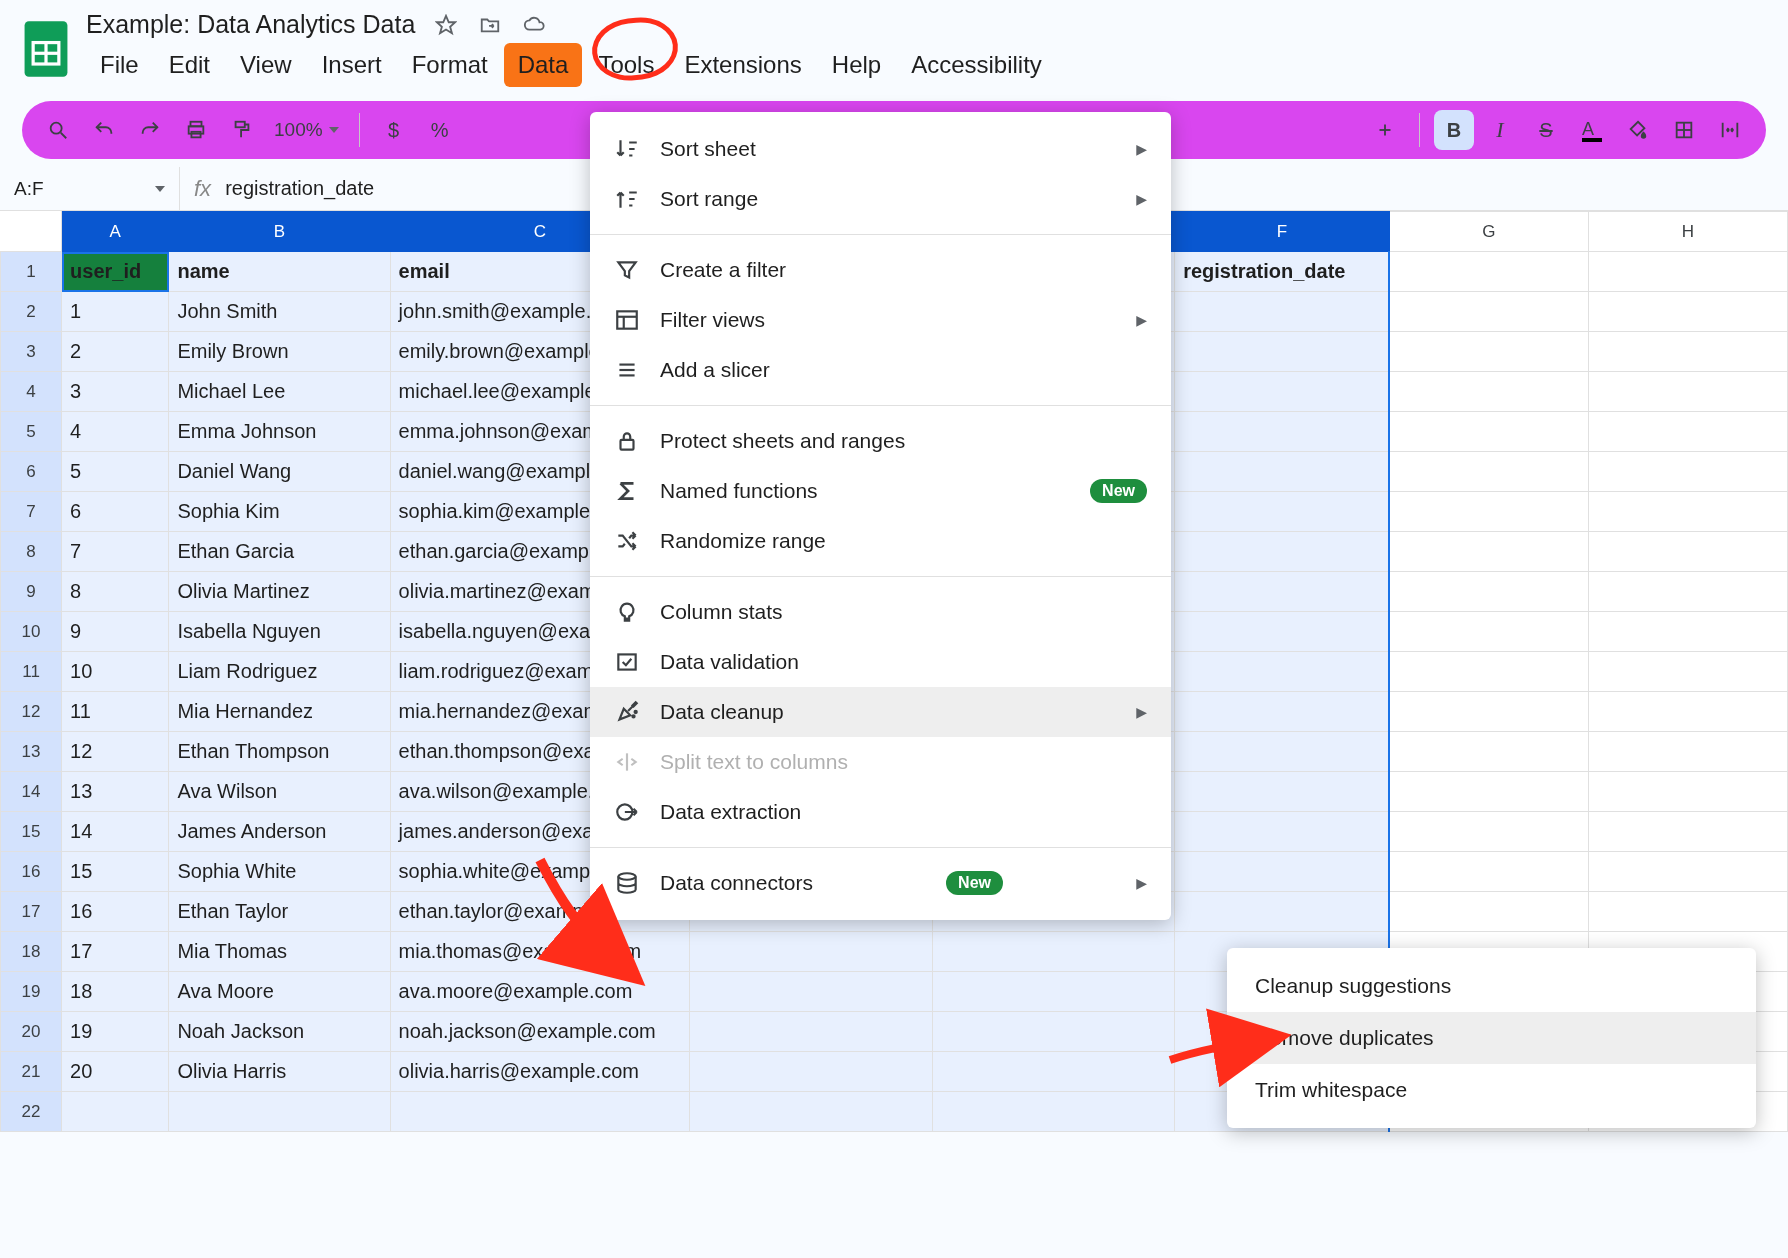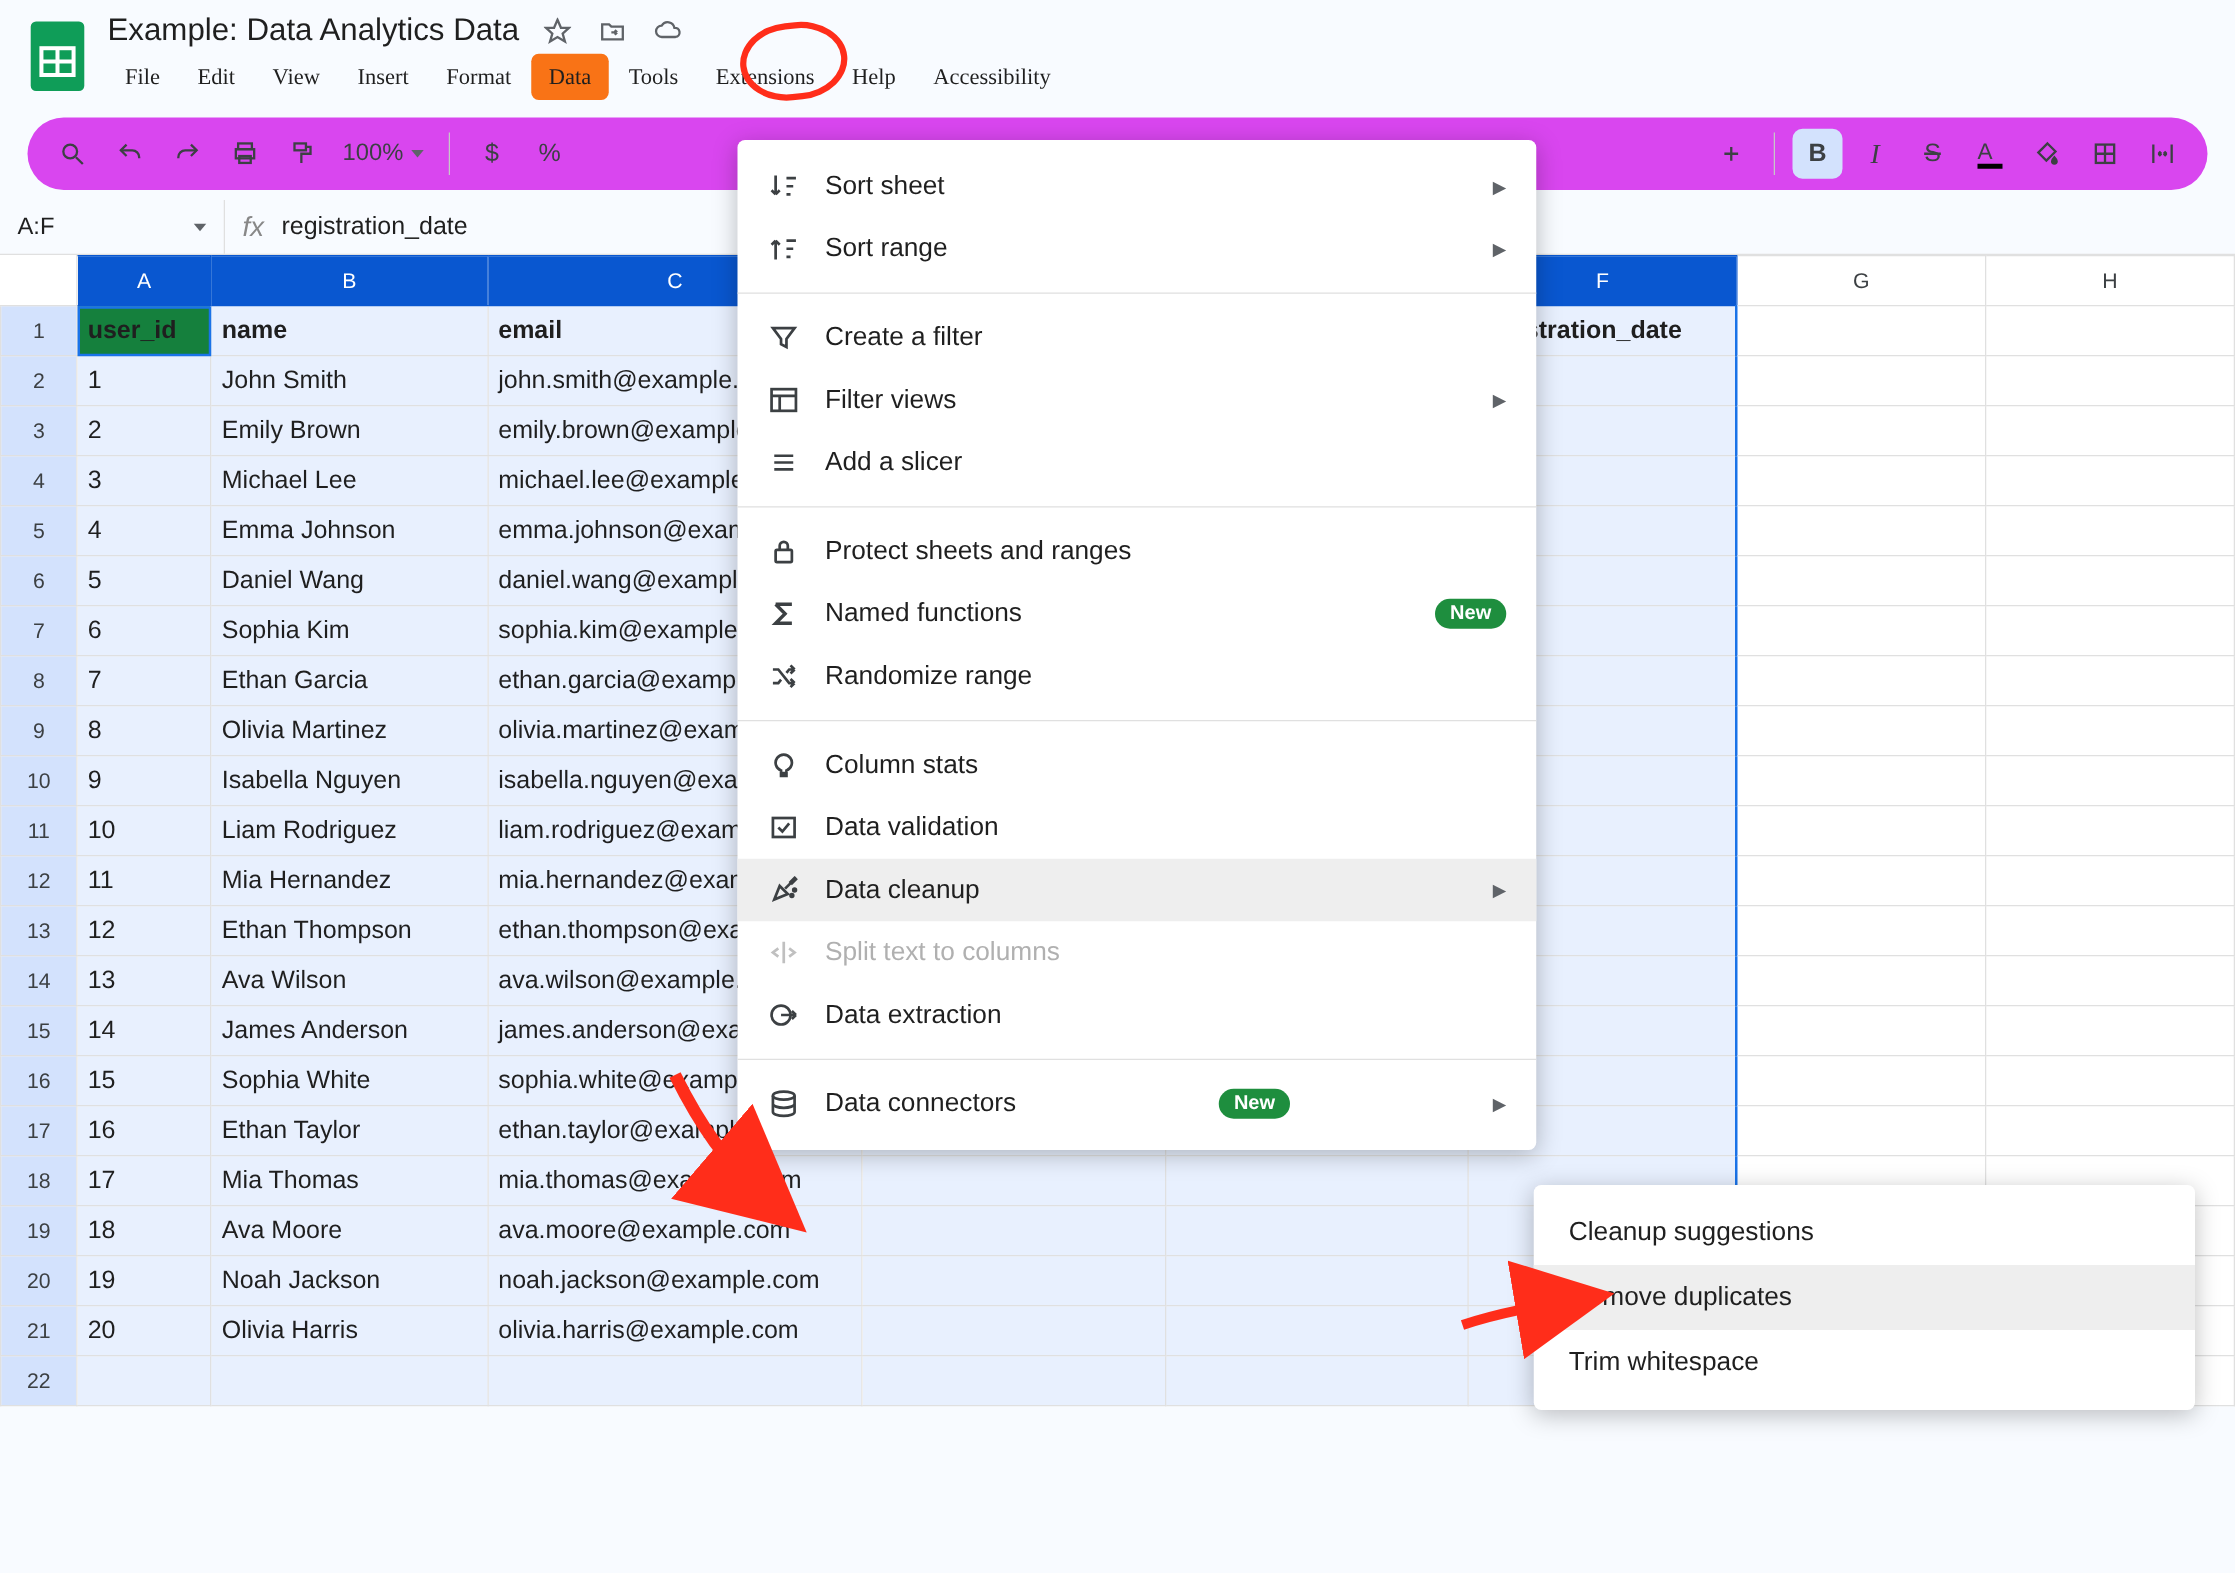--- a/index.html
+++ b/index.html
@@ -8,21 +8,21 @@
 
   
   .doc-header { display: flex; align-items: center; padding: 10px 20px 0 20px; gap: 14px; }
   .doc-icon { width: 52px; height: 68px; display: flex; align-items: center; justify-content: center; }
   .doc-icon svg { width: 48px; height: 60px; }
   .doc-meta { flex: 1; display: flex; flex-direction: column; gap: 4px; }
   .title-row { display: flex; align-items: center; gap: 18px; }
   .doc-title { font-size: 25px; font-weight: 400; color: #1f1f1f; }
   .title-icon { width: 26px; height: 26px; color: #5f6368; display:flex; align-items:center; justify-content:center; }
   .menubar { display: flex; gap: 2px; }
-  .menu-item { padding: 8px 14px; font-size: 18px; color: #1f1f1f; border-radius: 6px; cursor: pointer; font-family: Liberation Serif, serif; }
+  .menu-item { padding: 8px 14px; font-size: 24px; color: #1f1f1f; border-radius: 6px; cursor: pointer; }
   .menu-item.open { background: #f97316; }
 
   
   .toolbar { margin: 14px 22px 0 22px; background: #d946ef; border-radius: 40px; height: 58px; display: flex; align-items: center; padding: 0 16px; gap: 6px; }
   .tb-btn { width: 40px; height: 40px; border-radius: 8px; display: flex; align-items: center; justify-content: center; color: #3c4043; cursor: pointer; }
   .tb-sep { width: 1px; height: 34px; background: #c7c7c7; margin: 0 8px; }
   .tb-text { font-size: 19px; color: #3c4043; padding: 0 6px; display:flex; align-items:center; gap:6px; }
   .tb-btn.active { background: #d3e2fd; }
   .tb-btn svg, .title-icon svg { width: 22px; height: 22px; }
   .caret-down { width:0;height:0;border-left:5px solid transparent;border-right:5px solid transparent;border-top:6px solid #5f6368; display:inline-block; }
@@ -42,21 +42,21 @@
   .grid .rowhdr { width: 62px; background: #fff; text-align: center; color: #3c4043; font-size: 17px; font-weight: 500; }
   .grid .colhdr { background: #fff; text-align: center; font-weight: 500; color: #3c4043; font-size: 17px; }
   .grid .colhdr.sel { background: #0957d0; color: #fff; border-color: #0957d0; }
   .grid .rowhdr.sel { background: #d3e2fd; }
   .grid td.sel { background: #e8f0fe; }
   .grid tr.header-row td { font-weight: 700; }
   .grid td.sel.active { outline: 2px solid #1a73e8; outline-offset: -2px; background: #15803d; }
   .grid .right-sel-edge { border-right: 2px solid #1a73e8 !important; }
 
   
-  .dropdown { position: absolute; left: 590px; top: 112px; width: 639px; background: #fff; border-radius: 6px; box-shadow: 0 4px 20px rgba(0,0,0,0.25); padding: 12px 0; z-index: 20; }
+  .dropdown { position: absolute; left: 590px; top: 112px; width: 581px; background: #fff; border-radius: 6px; box-shadow: 0 4px 20px rgba(0,0,0,0.25); padding: 12px 0; z-index: 20; }
   .dd-item { display: flex; align-items: center; gap: 20px; padding: 12px 24px; font-size: 21px; color: #1f1f1f; cursor: pointer; position: relative; }
   .dd-item.disabled { color: #b0b0b0; }
   .dd-item.hover { background: #eeeeee; }
   .dd-item .dd-icon { width: 26px; height: 26px; color: #3c4043; display:flex; align-items:center; justify-content:center; }
   .dd-item.disabled .dd-icon { color: #c0c0c0; }
   .dd-item .dd-arrow { margin-left: auto; color: #5f6368; font-size: 14px; }
   .dd-sep { height: 1px; background: #e0e0e0; margin: 10px 0; }
   .dd-badge { margin-left: auto; background: #1e8e3e; color: #fff; font-size: 16px; font-weight: 600; padding: 3px 12px; border-radius: 14px; }
 
   

